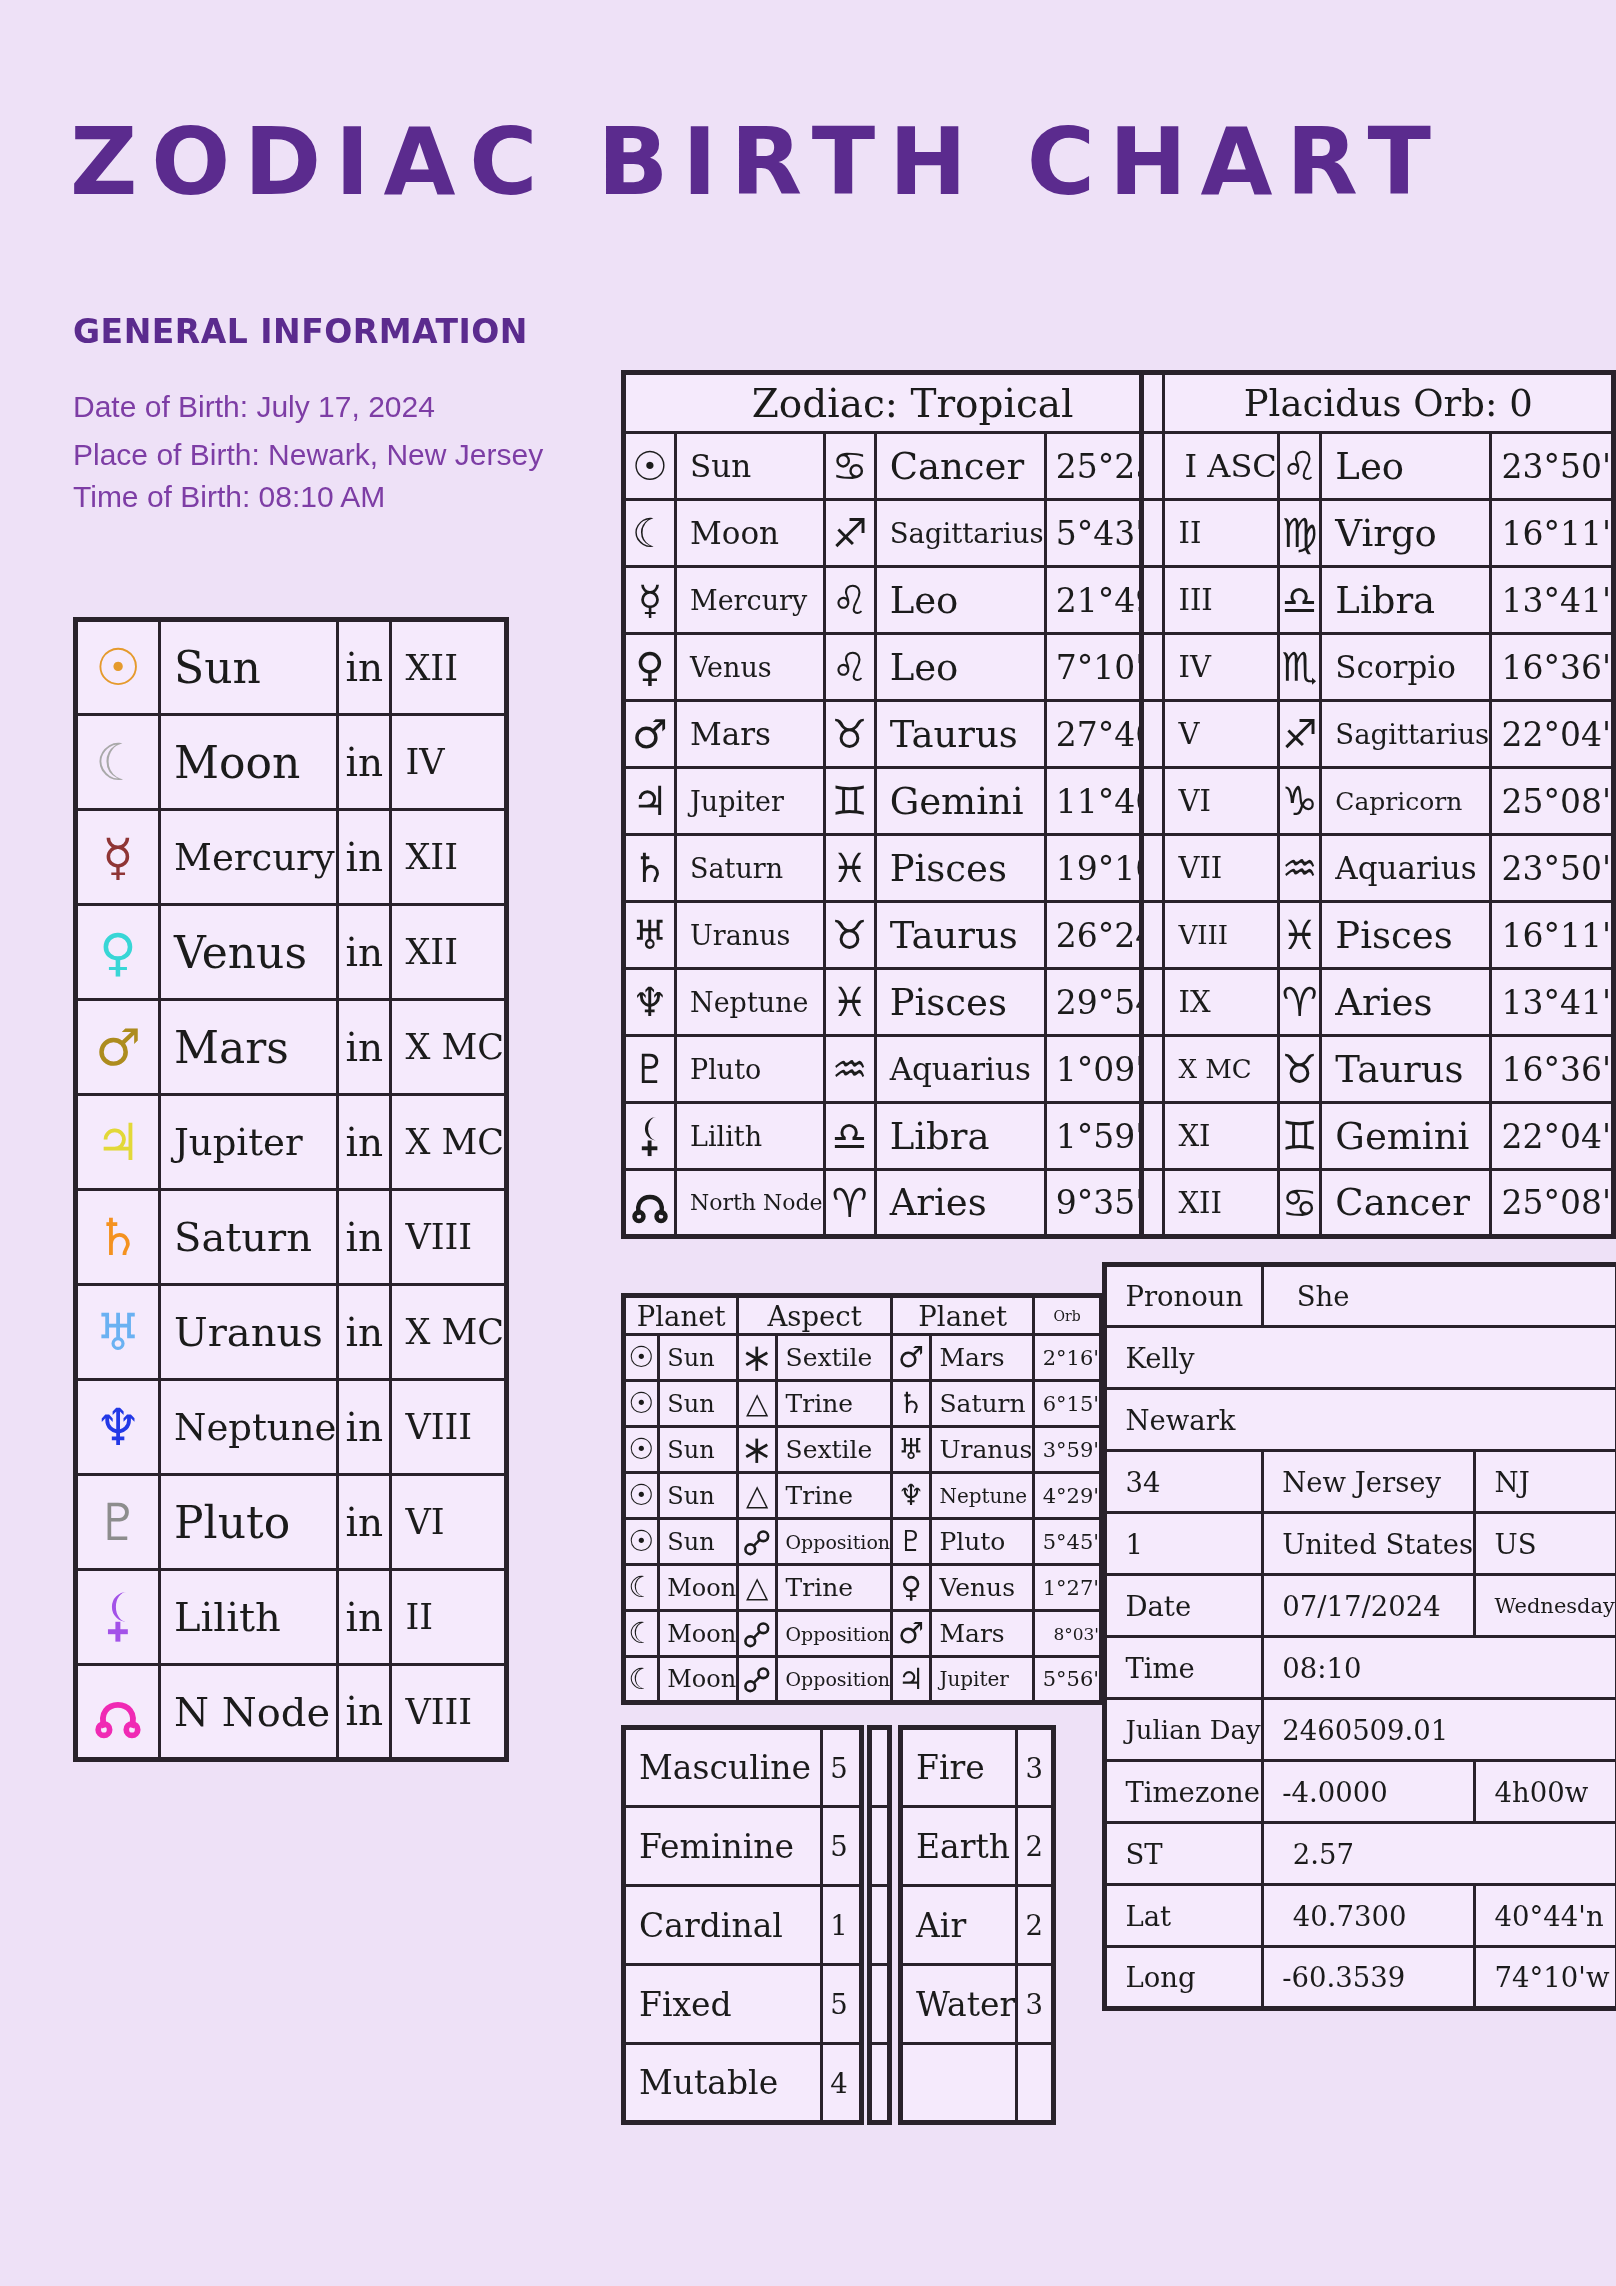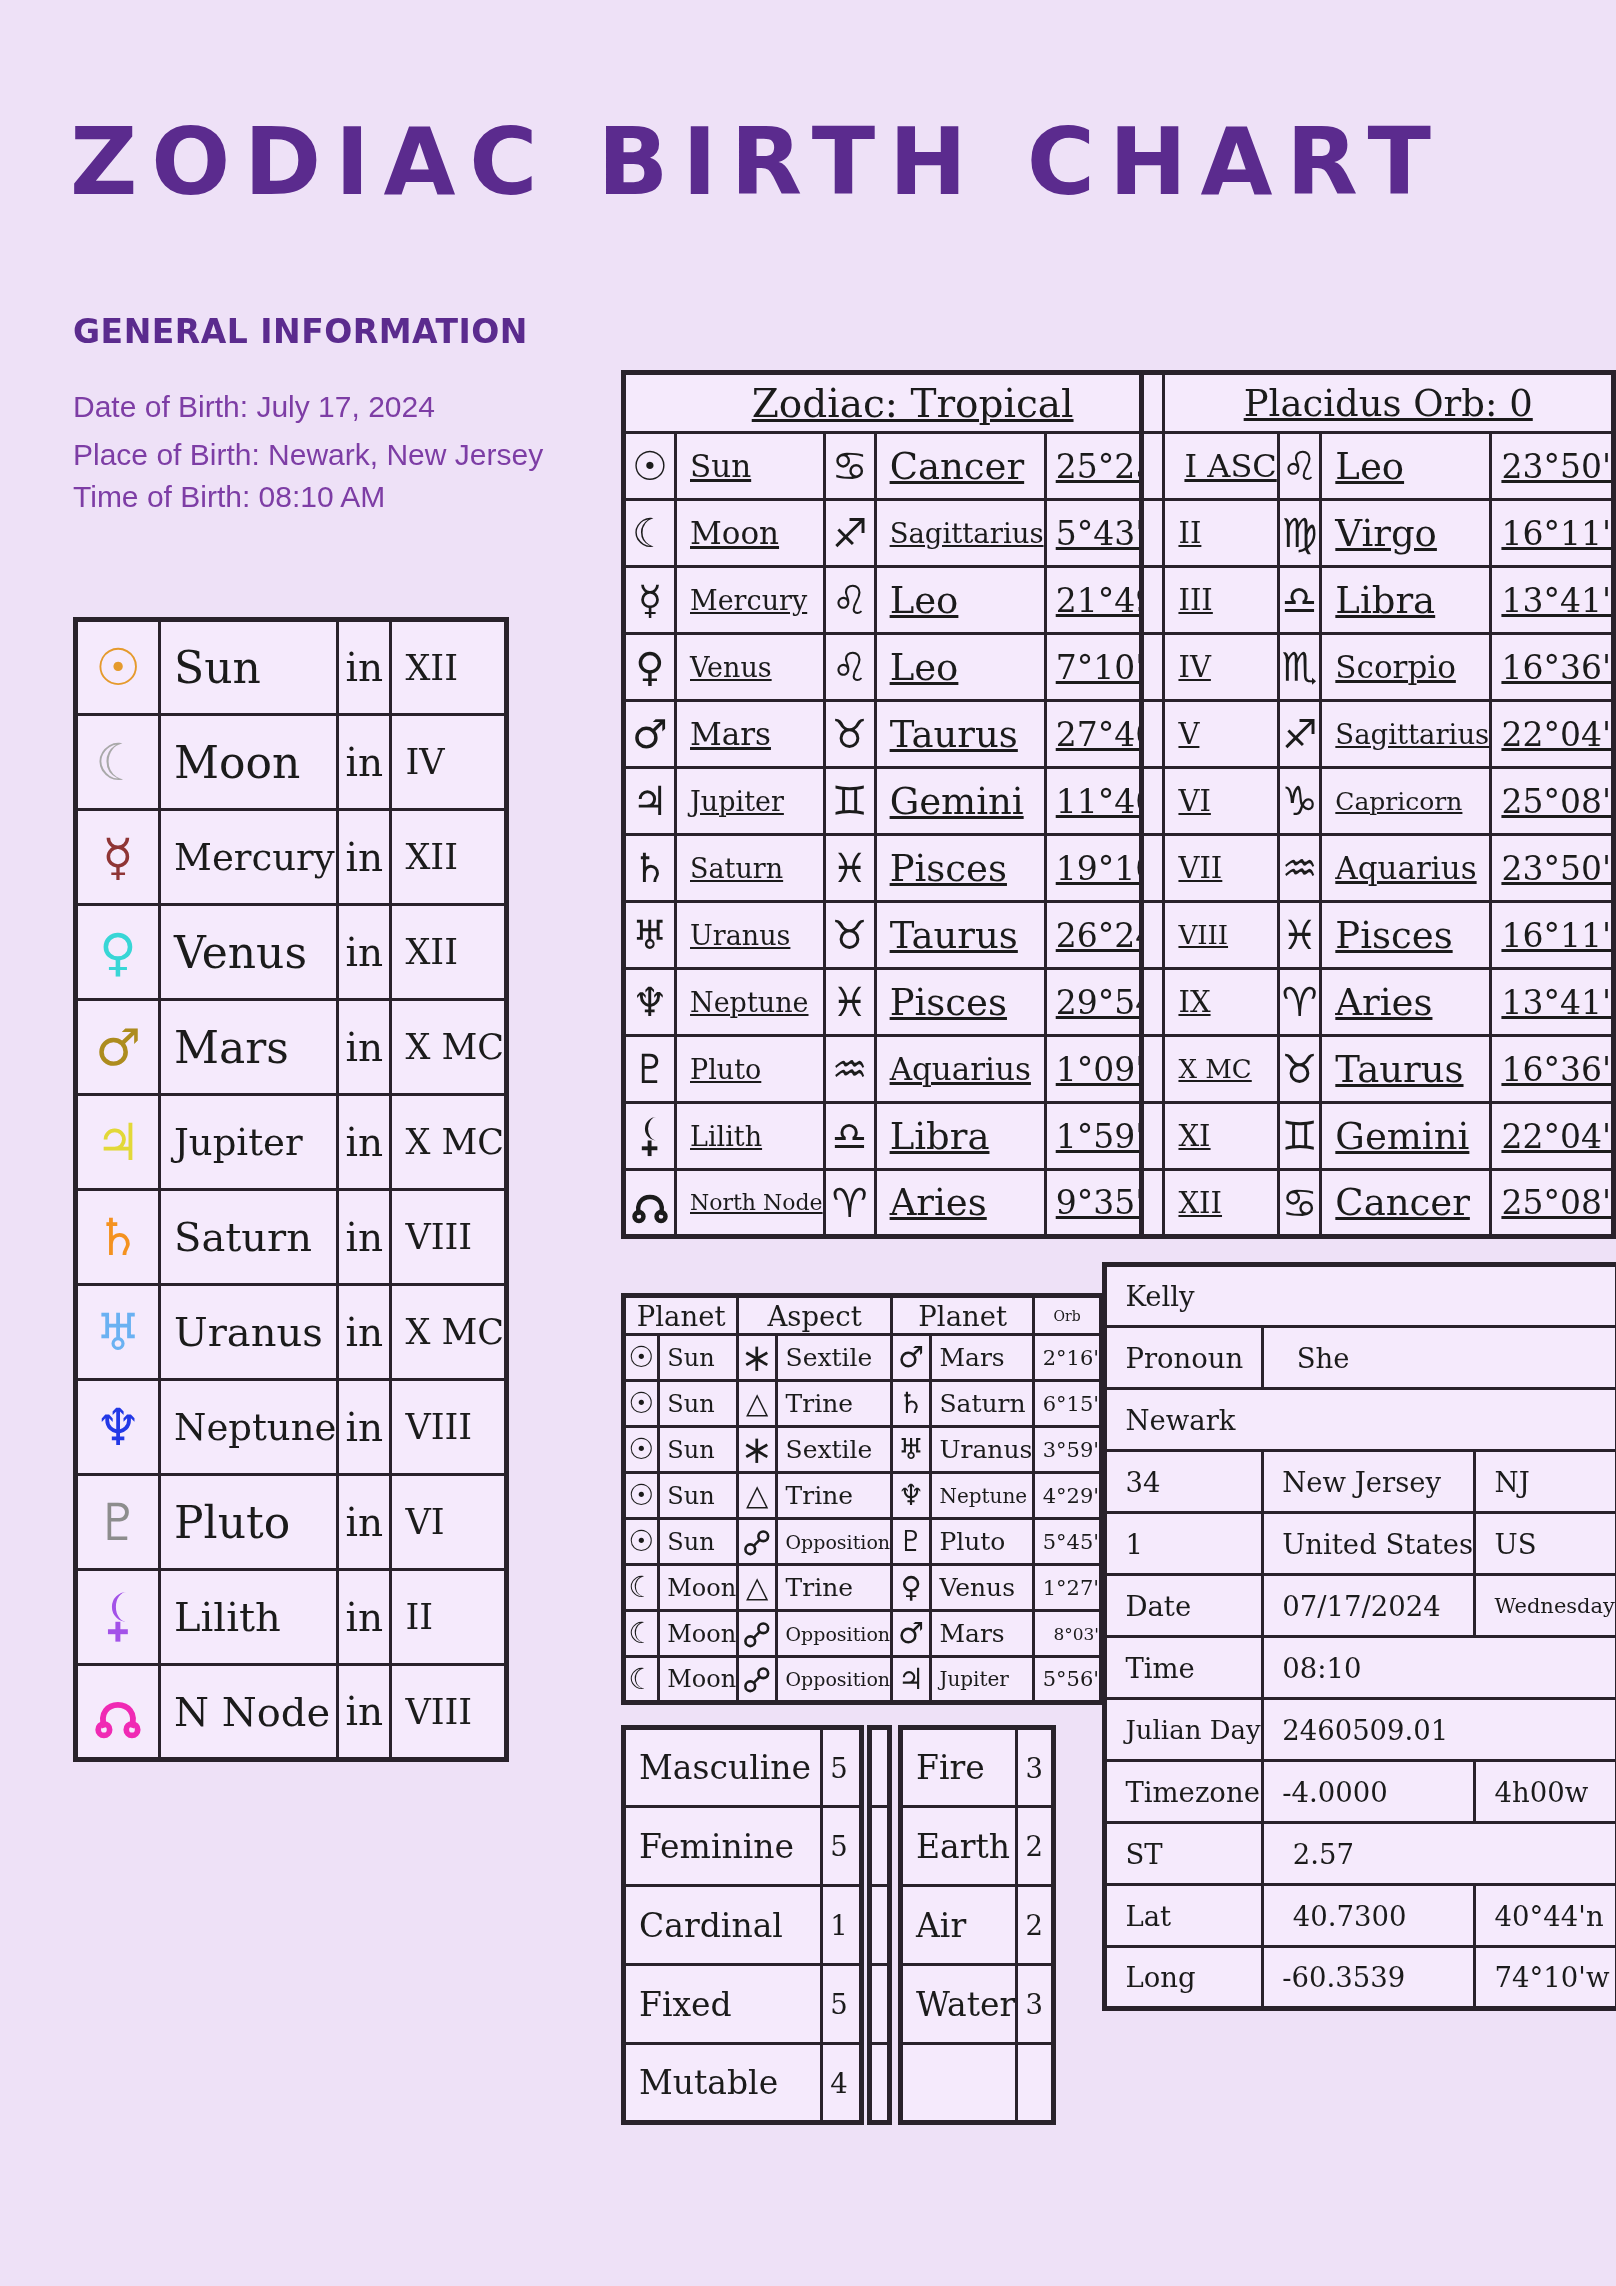--- a/index.html
+++ b/index.html
@@ -20,21 +20,21 @@
   .icon{display:inline-block;line-height:0;}
   .icon svg{display:inline-block;vertical-align:middle;}
   .glyph{display:inline-block;}
   
   .t-ph tr{height:95px;}
   .t-ph td.sym{font-size:51px;}
   .t-ph td.in{font-size:39px;text-align:center;padding:0;}
   .t-ph td.house{font-size:35px;}
   
   .t-zp tr.hdr{height:60px;}
-  .t-zp tr{height:67px;text-decoration:underline;}
+  .t-zp tr{height:67px;}
   .t-zp td.hcell{font-size:39px;text-align:center;padding:0;}
   .t-zp td.sym{font-size:40px;}
   .t-zp td.deg{font-size:33px;padding-left:9.2px;}
   
   .t-asp tr.hdr{height:39px;}
   .t-asp tr{height:46px;}
   .t-asp td{font-size:24px;padding-left:7.3px;}
   .t-asp td.hcell{font-size:27.5px;text-align:center;padding:0;}
   .t-asp td.hsmall{font-size:14px;text-align:center;padding:0;}
   .t-asp td.sym{font-size:29px;padding:0;}
@@ -514,25 +514,25 @@
     </div>
   <div id="per" class="tblwrap" style="left:1102px;top:1262px;">
       <table class="t-per">
         <colgroup>
           <col style="width: 152px;">
           <col style="width: 195px;">
           <col style="width: 113px;">
         </colgroup>
         <tbody>
           <tr>
-            <td colspan="3">Kelly</td>
-          </tr>
-          <tr>
             <td>Pronoun</td>
             <td colspan="2" style="padding-left: 33px;">She</td>
+          </tr>
+          <tr>
+            <td colspan="3">Kelly</td>
           </tr>
           <tr>
             <td colspan="3">Newark</td>
           </tr>
           <tr>
             <td>34</td>
             <td>New Jersey</td>
             <td>NJ</td>
           </tr>
           <tr>

